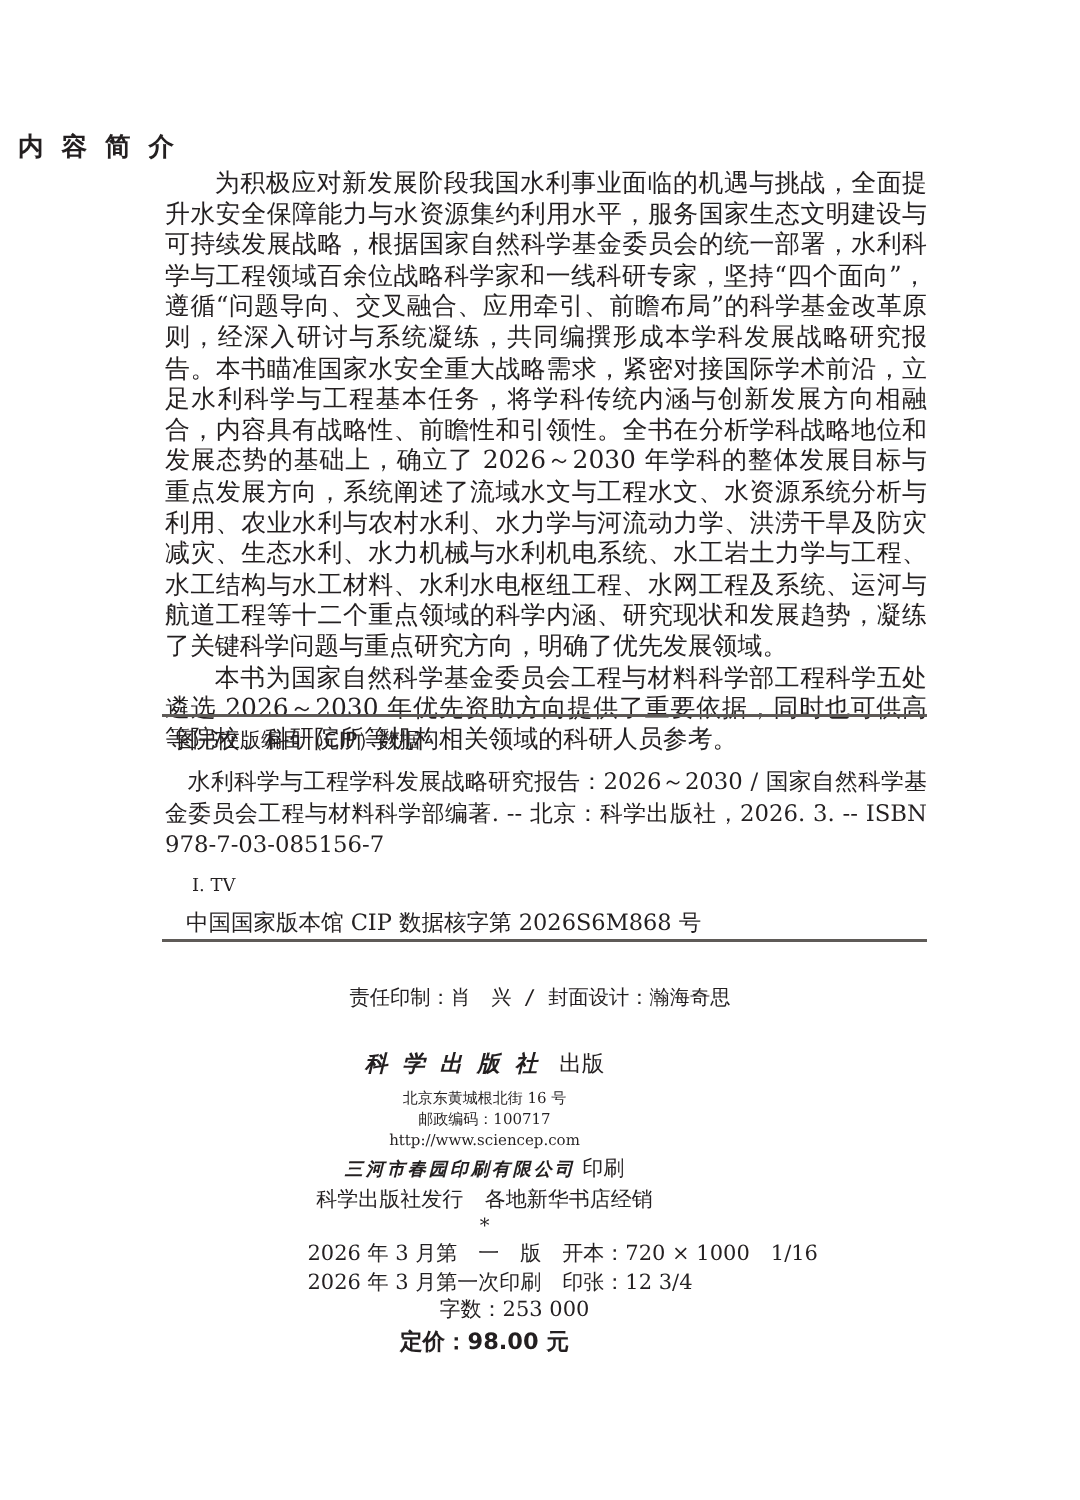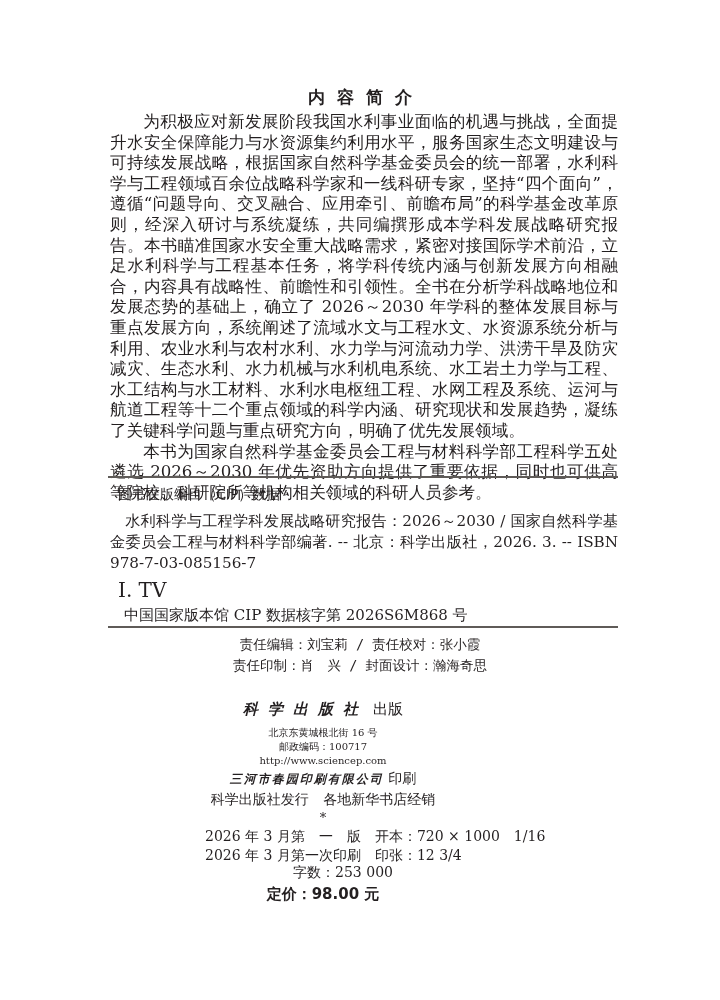--- a/index.html
+++ b/index.html
@@ -1,34 +1,34 @@
 <!DOCTYPE html>
 <html><head>
 <meta charset="utf-8">
 <style>
   html, body { margin: 0; padding: 0; background: #ffffff; }
   body { width: 720px; height: 1000px; position: relative; overflow: hidden;
          font-family: "DejaVu Serif", "Liberation Serif", serif; color: #231f20; }
   .page { position: absolute; left: 0; top: 0; width: 720px; height: 1000px; }
 
-  .title { position: absolute; top: 86px; left: 0; width: 720px; text-align: center;
+  .title { position: absolute; top: 86px; left: 0; width: 720px; text-align: left;
            font-family: "DejaVu Sans", sans-serif; font-weight: bold; font-size: 17px;
            letter-spacing: 12px; text-indent: 12px; }
 
   .intro { position: absolute; left: 110px; top: 112px; width: 508px;
            font-size: 16.6px; line-height: 20.6px; text-align: justify; }
   .intro p { margin: 0; text-indent: 2em; }
 
   .rule { position: absolute; left: 108px; width: 510px; height: 2px; background: #5f5b58; }
 
   .cip { position: absolute; left: 110px; top: 484px; width: 508px;
          font-size: 15px; line-height: 21px; }
   .cip .cip-head { font-family: "DejaVu Sans", sans-serif; font-size: 14px; margin-left: 8px; margin-bottom: 6px; }
   .cip .cip-body { text-indent: 1em; text-align: justify; font-size: 15.2px; line-height: 21px; }
-  .cip .cip-class { margin-left: 8px; margin-top: 6px; font-size: 20px; }
+  .cip .cip-class { margin-left: 18px; margin-top: 6px; font-size: 12px; }
   .cip .cip-num { margin-left: 14px; margin-top: 4px; }
 
   .credits { position: absolute; left: 0; width: 720px; text-align: center;
              font-family: "DejaVu Sans Mono", monospace; font-size: 13.5px; line-height: 20px; }
 
   .center { position: absolute; left: 0; width: 646px; text-align: center; }
   .publisher { top: 700px; font-size: 15px; }
   .publisher .brand { font-weight: bold; font-style: italic; letter-spacing: 10px; font-size: 15px; }
   .small { font-size: 10px; line-height: 14px; }
   .printer { top: 770px; font-size: 14px; }
@@ -56,21 +56,20 @@
 
   <div class="cip">
     <div class="cip-head">图书在版编目（CIP）数据</div>
     <div class="cip-body">水利科学与工程学科发展战略研究报告：2026～2030 / 国家自然科学基金委员会工程与材料科学部编著. -- 北京：科学出版社，2026. 3. -- ISBN 978-7-03-085156-7</div>
     <div class="cip-class">Ⅰ. TV</div>
     <div class="cip-num">中国国家版本馆 CIP 数据核字第 2026S6M868 号</div>
   </div>
 
   <div class="rule" style="top:626px"></div>
 
-  <div class="credits" style="top:634px">责任编辑：刘宝莉 / 责任校对：张小霞</div>
   <div class="credits" style="top:655px">责任印制：肖　兴 / 封面设计：瀚海奇思</div>
 
   <div class="center publisher">
     <span class="brand">科学出版社</span>
     <span>出版</span>
   </div>
   <div class="center small" style="top:726px">北京东黄城根北街 16 号</div>
   <div class="center small" style="top:740px">邮政编码：100717</div>
   <div class="center small" style="top:754px">http://www.sciencep.com</div>
 

